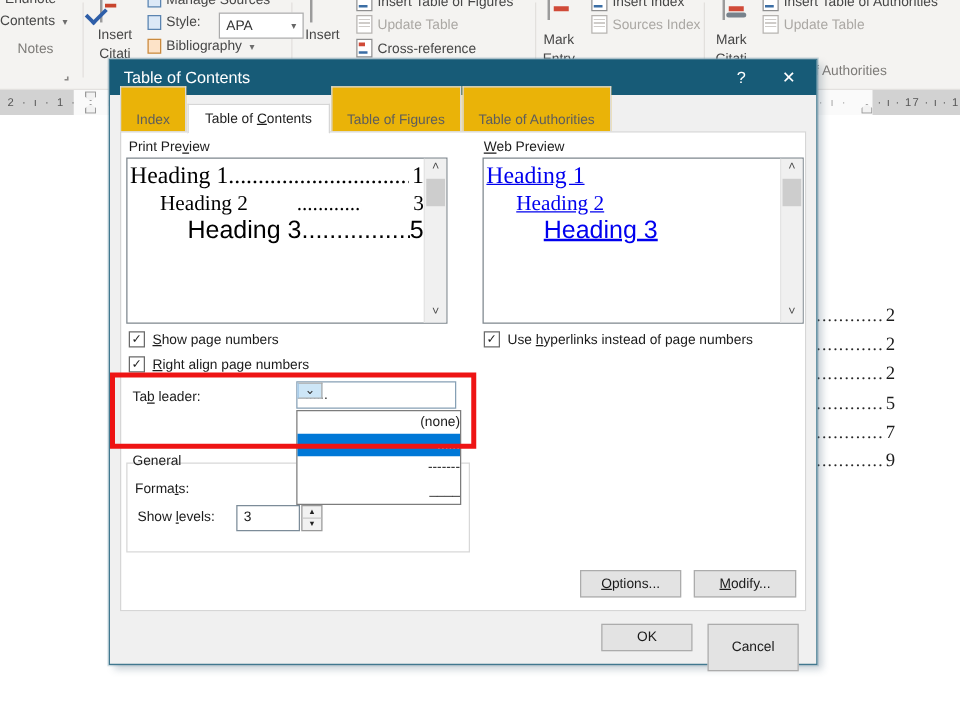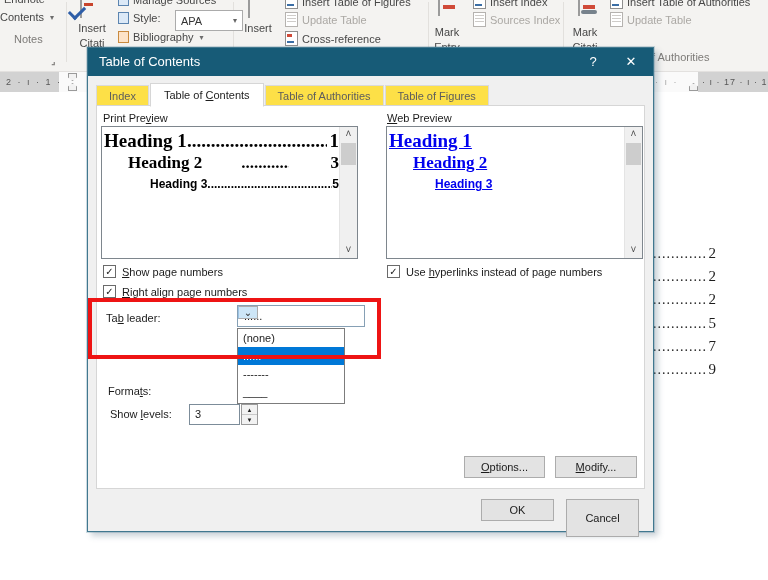--- a/index.html
+++ b/index.html
@@ -59,50 +59,50 @@
   .toc-num{font-family:"Liberation Serif","DejaVu Serif",serif;font-size:15px;color:#1d1d1d;padding-left:1px;}
 
   
   .dialog{position:absolute;left:87px;top:47px;width:565px;height:483px;background:#f0f0f0;
           border:1px solid #41788f;box-sizing:content-box;z-index:10;
           box-shadow:0 0 0 1px rgba(65,120,143,.25), 4px 4px 6px rgba(60,90,110,.28);}
   .titlebar{position:absolute;left:0;top:0;right:0;height:28px;background:#175b77;color:#fff;
             font-size:13px;line-height:28px;padding-left:11px;}
   .tb-btn{position:absolute;top:0;width:32px;height:28px;color:#fff;text-align:center;line-height:28px;font-size:13px;}
   .tabstrip{position:absolute;left:8px;top:34px;height:24px;display:flex;align-items:flex-end;font-size:11px;}
-  .tab{padding:4px 12px 4px 12px;color:#5d5d5d;background:#fde047;border:1px solid #dadada;border-bottom:none;margin-right:1px;}
+  .tab{padding:20px 12px 4px 12px;color:#5d5d5d;background:#eab308;border:1px solid #dadada;border-bottom:none;margin-right:1px;}
   .tab.active{background:#fff;color:#1d1d1d;border:1px solid #d6d6d6;border-bottom:1px solid #fff;
               margin-bottom:-1px;padding:5px 13px;position:relative;z-index:3;}
   .tabpage{position:absolute;left:8px;top:57px;width:547px;height:382px;background:#fff;border:1px solid #d6d6d6;box-sizing:content-box;}
 
   .lbl{position:absolute;font-size:11px;color:#1b1b1b;white-space:nowrap;}
   .pv-box{position:absolute;width:257px;height:133px;background:#fff;border:1px solid #7e868d;box-sizing:border-box;}
   .pv-content{position:absolute;left:2px;top:2px;right:18px;bottom:2px;overflow:hidden;}
-  .pv-line{display:flex;align-items:center;font-weight:bold;}
+  .pv-line{display:flex;align-items:center;}
   .serif{font-family:"Liberation Serif","DejaVu Serif",serif;}
   .pv-leader{flex:1;overflow:hidden;white-space:nowrap;}
   .h1{font-size:19px;line-height:23px;}
   .h2{font-size:17px;line-height:22px;padding-left:24px;gap:39px;}
-  .h3{font-size:12px;line-height:20px;padding-left:46px;font-family:"Liberation Sans",sans-serif;}
+  .h3{font-size:20px;line-height:20px;padding-left:46px;font-family:"Liberation Sans",sans-serif;}
   .pv-page{padding-left:3px;}
   .web a, .weblink{color:#0000ee;text-decoration:underline;}
   .sb{position:absolute;right:0;top:0;bottom:0;width:17px;background:#f0f0f0;border-left:1px solid #e4e4e4;}
   .sb .ar{position:absolute;left:0;right:0;height:15px;text-align:center;font-size:10px;color:#4c4c4c;line-height:14px;}
   .sb .ar.dn{bottom:0;}
   .sb .thumb{position:absolute;left:1px;right:1px;top:16px;height:22px;background:#cdcdcd;}
 
   .cb{position:absolute;display:flex;align-items:center;gap:6px;font-size:11px;color:#1b1b1b;white-space:nowrap;}
   .cb .box{width:13px;height:13px;background:#fff;border:1px solid #6a6a6a;box-sizing:border-box;
            display:flex;align-items:center;justify-content:center;font-size:10px;font-weight:bold;color:#1c1c1c;line-height:10px;}
 
   .tlcombo{position:absolute;left:140px;top:199px;width:128px;height:22px;background:#fff;
            border:1px solid #86a0b5;box-sizing:border-box;display:flex;}
   .tlcombo .val{flex:1;font-size:11px;color:#1b1b1b;line-height:20px;padding-left:6px;}
   .tlcombo .btn{width:20px;background:#cde6f7;border-left:1px solid #9cc3e5;display:flex;align-items:center;justify-content:center;font-size:10px;color:#333;}
-  .ddlist{position:absolute;left:140px;top:222px;width:108px;height:76px;background:#fff;border:1px solid #7c7c7c;box-sizing:border-box;z-index:40;}
+  .ddlist{position:absolute;left:140px;top:222px;width:132px;height:76px;background:#fff;border:1px solid #7c7c7c;box-sizing:border-box;z-index:40;text-align:right;}
   .dditem{height:18px;line-height:18px;font-size:11px;color:#1b1b1b;padding-left:5px;white-space:nowrap;overflow:hidden;}
   .dditem.sel{background:#0078d7;color:#fff;}
 
   .grpbox{position:absolute;left:4px;top:264px;width:275px;height:72px;border:1px solid #d8d8d8;box-sizing:border-box;}
   .grpbox .gl{position:absolute;left:4px;top:-8px;font-size:11px;color:#1b1b1b;}
 
   .txtbox{position:absolute;background:#fff;border:1px solid #7c8c99;box-sizing:border-box;font-size:11px;color:#1b1b1b;line-height:19px;padding-left:5px;}
   .spin{position:absolute;width:17px;height:21px;border:1px solid #9a9a9a;box-sizing:border-box;background:#f2f2f2;display:flex;flex-direction:column;}
   .spin span{flex:1;display:flex;align-items:center;justify-content:center;font-size:6px;color:#222;}
   .spin span:first-child{border-bottom:1px solid #c8c8c8;}
@@ -264,22 +264,22 @@
   <div class="dialog">
     <div class="titlebar">
       <span>Table of Contents</span>
       <span class="tb-btn" style="right:44px">?</span>
       <span class="tb-btn" style="right:6px">✕</span>
     </div>
 
     <div class="tabstrip">
       <span class="tab">Index</span>
       <span class="tab active">Table of <u>C</u>ontents</span>
+      <span class="tab">Table of Figures</span>
       <span class="tab">Table of Authorities</span>
-      <span class="tab">Table of Figures</span>
     </div>
 
     <div class="tabpage">
 
       <div class="lbl" style="left:6px;top:6px">Print Pre<u>v</u>iew</div>
       <div class="pv-box" style="left:4px;top:20px">
         <div class="pv-content">
           <div class="pv-line serif h1">
             <span>Heading 1</span>
             <span class="pv-leader">................................................................................</span>
@@ -337,20 +337,23 @@
       </div>
 
       <div class="lbl" style="left:9px;top:206px">Ta<u>b</u> leader:</div>
       <div class="tlcombo">
         <span class="val">......</span>
         <span class="btn">
           <span>⌄</span>
         </span>
       </div>
 
+      <div class="grpbox">
+        <span class="gl">General</span>
+      </div>
       <div class="lbl" style="left:11px;top:279px">Forma<u>t</u>s:</div>
       <div class="lbl" style="left:13px;top:302px">Show <u>l</u>evels:</div>
       <div class="txtbox" style="left:92px;top:298px;width:51px;height:21px">3</div>
       <div class="spin" style="left:144px;top:298px">
         <span>▲</span>
         <span>▼</span>
       </div>
 
       <div class="ddlist">
         <div class="dditem">(none)</div>

